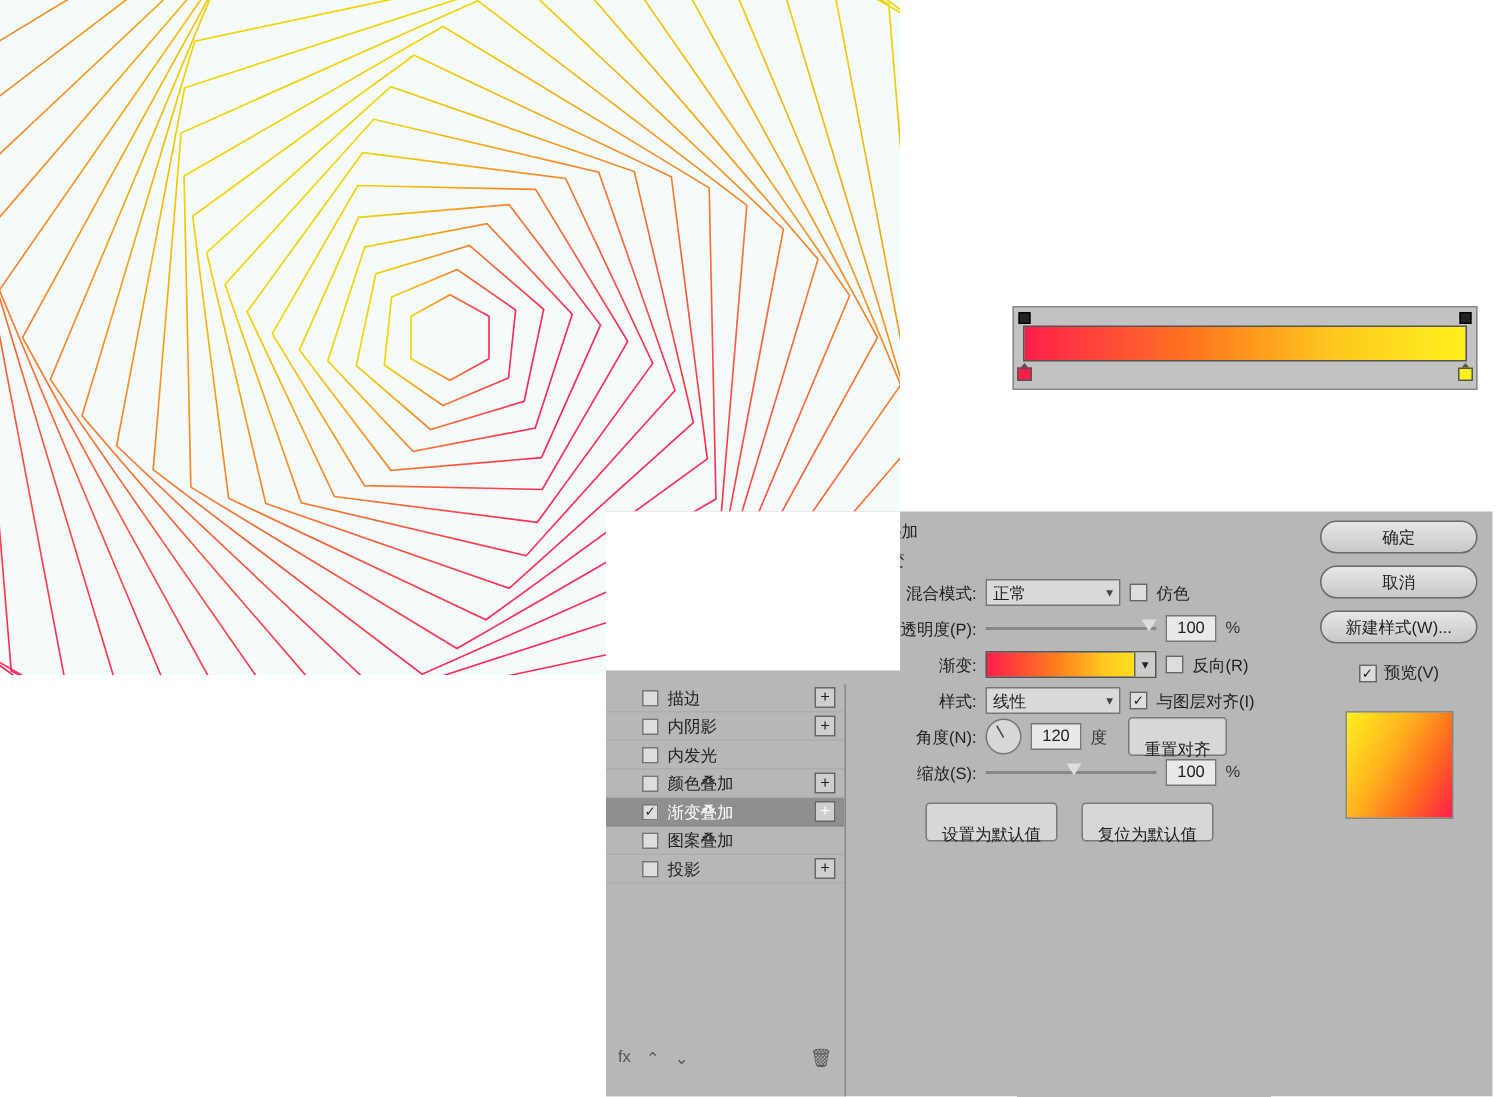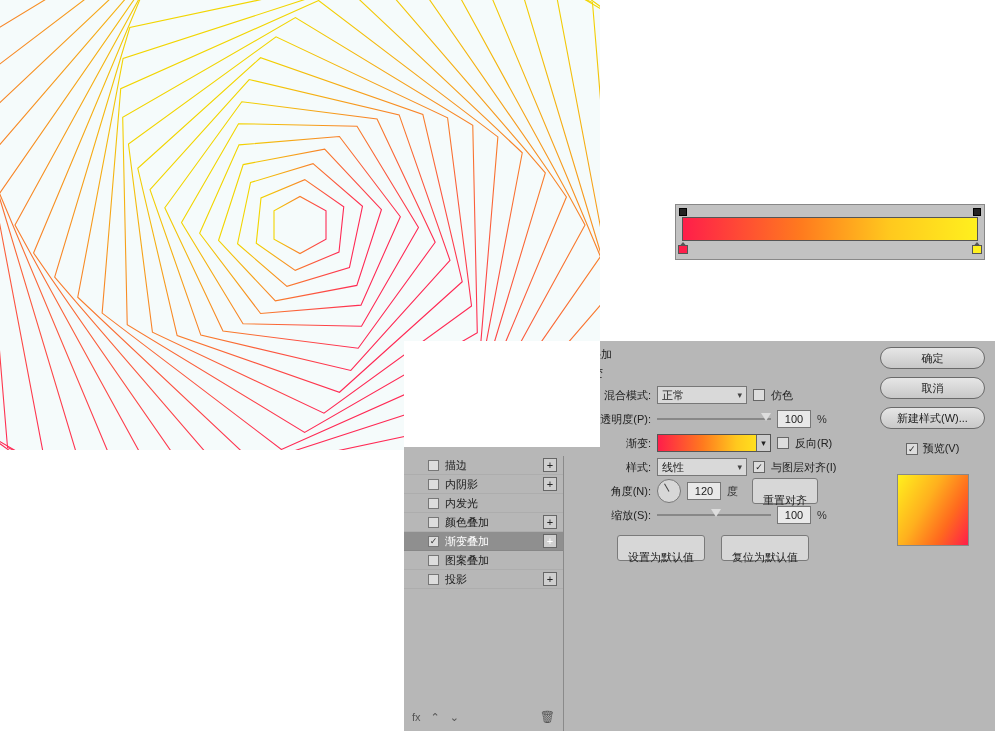--- a/index.html
+++ b/index.html
@@ -74,21 +74,21 @@
   .style-row .cb {
     width:11px;height:11px;border:1px solid #777;background:#ddd;flex:none;
     display:flex;align-items:center;justify-content:center;font-size:9px;color:#333;
   }
   .style-row .cb.checked::after{content:"✓";}
   .style-row .plus {
     position:absolute; right:6px; width:14px;height:14px;border:1px solid #666;background:#cfcfcf;
     display:flex;align-items:center;justify-content:center;font-size:11px;line-height:1;
   }
   .styles-footer{
-    position:absolute;left:0;bottom:0;right:0;height:28px;
+    position:absolute;left:0;bottom:12px;right:0;height:28px;
     padding:6px 8px;display:flex;gap:10px;align-items:center;color:#555;
   }
   .trash{position:absolute;right:8px;color:#555;font-size:12px;}
 
   
   .settings {
     position:absolute; left:175px; top:6px; width:268px;
     color:#222;
   }
   .sec-title{font-weight:400;margin-bottom:4px;}

